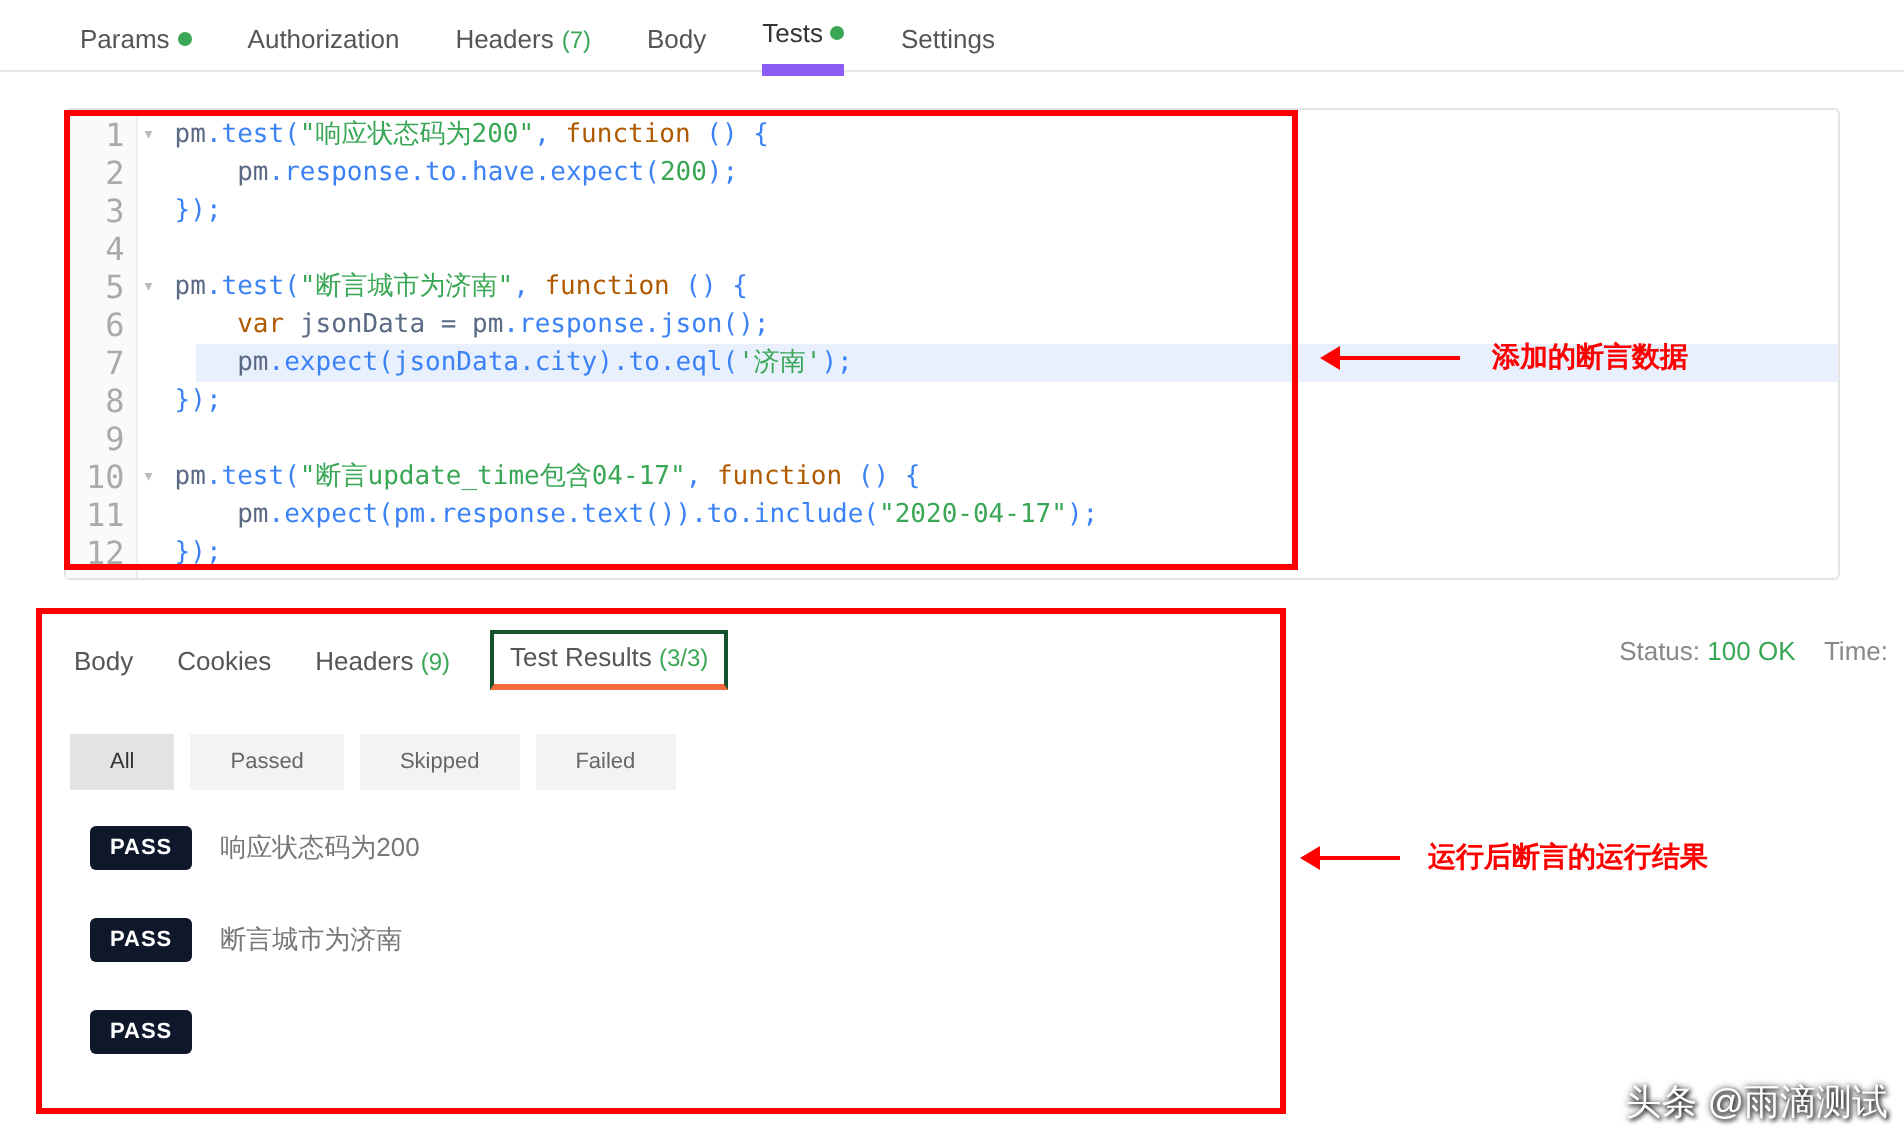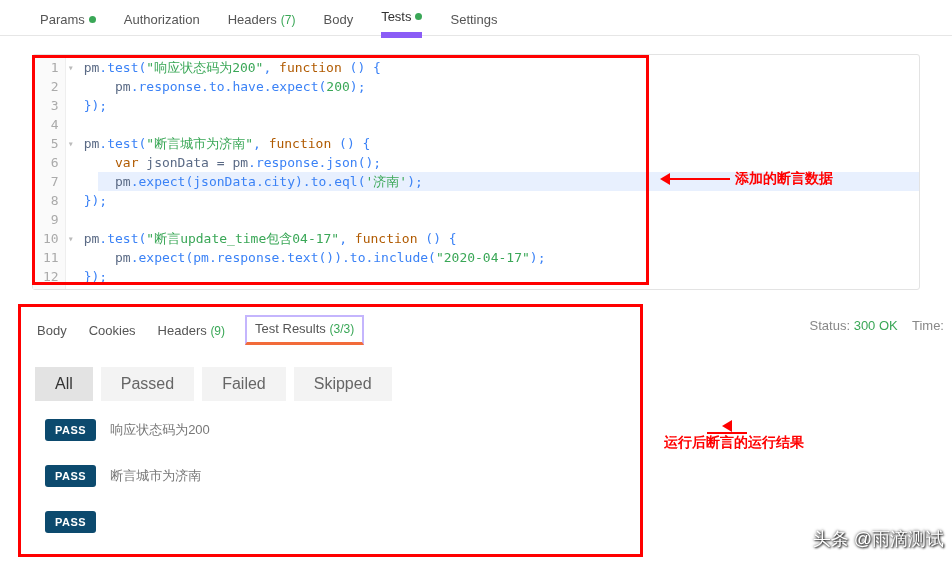--- a/index.html
+++ b/index.html
@@ -65,21 +65,21 @@
     display: flex;
   }
   .gutter {
     background:#fafafa;
     color:#aaa;
     text-align:right;
     padding: 3px 6px 3px 10px;
     border-right:1px solid #eee;
     user-select:none;
     white-space:pre;
-    font-size:13px;
+    font-size:16px;
   }
   .fold-col {
     color:#bbb;
     padding:3px 2px;
     white-space:pre;
     font-size:10px;
     line-height:19px;
   }
   .code {
     padding: 3px 8px;
@@ -123,71 +123,71 @@
   .resp-tabs {
     display:flex;
     gap:18px;
     align-items:center;
     color:#555;
     font-size:13px;
     padding-bottom:6px;
   }
   .resp-tab { padding:6px 2px; cursor:pointer; }
   .resp-tab.boxed {
-    border:2px solid #c4b5fd;
+    border:2px solid #14532d;
     padding:4px 8px 6px 8px;
   }
   .resp-tab.active-under {
     border-bottom:3px solid #f26b3a;
   }
   .filter-bar {
     display:flex;
     gap:8px;
     margin:16px 0 18px 0;
   }
   .filter-btn {
     padding:8px 20px;
     border:none;
     background:#f3f3f3;
     color:#666;
-    font-size:16px;
+    font-size:11px;
     cursor:pointer;
   }
   .filter-btn.active {
     background:#e3e3e3;
     color:#333;
   }
   .pass-row {
     display:flex;
     align-items:center;
     gap:14px;
     margin:0 0 24px 10px;
     color:#777;
     font-size:13px;
   }
   .pass-badge {
-    background:#0c4a6e;
+    background:#0f172a;
     color:#fff;
     padding:5px 10px;
     border-radius:3px;
     font-size:11px;
     font-weight:bold;
     letter-spacing:0.5px;
   }
   .status-line {
     position:absolute;
     right:8px;
     top:318px;
     font-size:13px;
     color:#888;
   }
   .status-line .ok { color:#3aa757; }
   .watermark {
     position:absolute;
-    right:8px;bottom:12px;
+    right:8px;bottom:0;
     color:#fff;
     font-size:18px;
     font-weight:500;
     text-shadow:0 0 3px rgba(0,0,0,0.8),1px 1px 2px rgba(0,0,0,0.9);
   }
   .code-area { position:relative; }
 </style>
 </head>
 <body>
 
@@ -251,62 +251,62 @@
 <span class="obj">pm</span><span class="pn">.test(</span><span class="str">"断言update_time包含04-17"</span><span class="pn">, </span><span class="kw">function</span><span class="pn"> () {</span>
 <span class="obj">    pm</span><span class="pn">.expect(pm.response.text()).to.include(</span><span class="str">"2020-04-17"</span><span class="pn">);</span>
 <span class="pn">});</span></div>
     </div>
   </div>
 </div>
 
 <div class="anno-arrow" style="top:170px;left:660px;">
   <div class="anno-head-l"></div>
   <div class="anno-line" style="width:60px;"></div>
-  <span style="margin-left:5px;">添加的断言数据</span>
+  <span style="margin-left:16px;">添加的断言数据</span>
 </div>
 
 <div class="status-line">
   <span>Status:</span>
-  <span class="ok">300 OK</span>&nbsp;&nbsp;&nbsp;
+  <span class="ok">100 OK</span>&nbsp;&nbsp;&nbsp;
   <span>Time:</span>
 </div>
 
 <div class="resp-wrap">
   <div class="resp-tabs">
     <div class="resp-tab">Body</div>
     <div class="resp-tab">Cookies</div>
     <div class="resp-tab">
       <span>Headers</span>
       <span class="count-badge">(9)</span>
     </div>
     <div class="resp-tab boxed active-under">
       <span>Test Results</span>
       <span class="count-badge">(3/3)</span>
     </div>
   </div>
 
   <div class="filter-bar">
     <button class="filter-btn active">All</button>
     <button class="filter-btn">Passed</button>
+    <button class="filter-btn">Skipped</button>
     <button class="filter-btn">Failed</button>
-    <button class="filter-btn">Skipped</button>
   </div>
 
   <div class="pass-row">
     <span class="pass-badge">PASS</span>
     <span>响应状态码为200</span>
   </div>
   <div class="pass-row">
     <span class="pass-badge">PASS</span>
     <span>断言城市为济南</span>
   </div>
   <div class="pass-row">
     <span class="pass-badge">PASS</span>
   </div>
 </div>
 
-<div class="anno-arrow" style="top:420px;left:650px;flex-direction:column;">
+<div class="anno-arrow" style="top:420px;left:650px;">
   <div class="anno-head-l"></div>
   <div class="anno-line" style="width:40px;"></div>
   <span style="margin-left:14px;">运行后断言的运行结果</span>
 </div>
 
 <div class="watermark">头条 @雨滴测试</div>
 
 </body></html>

